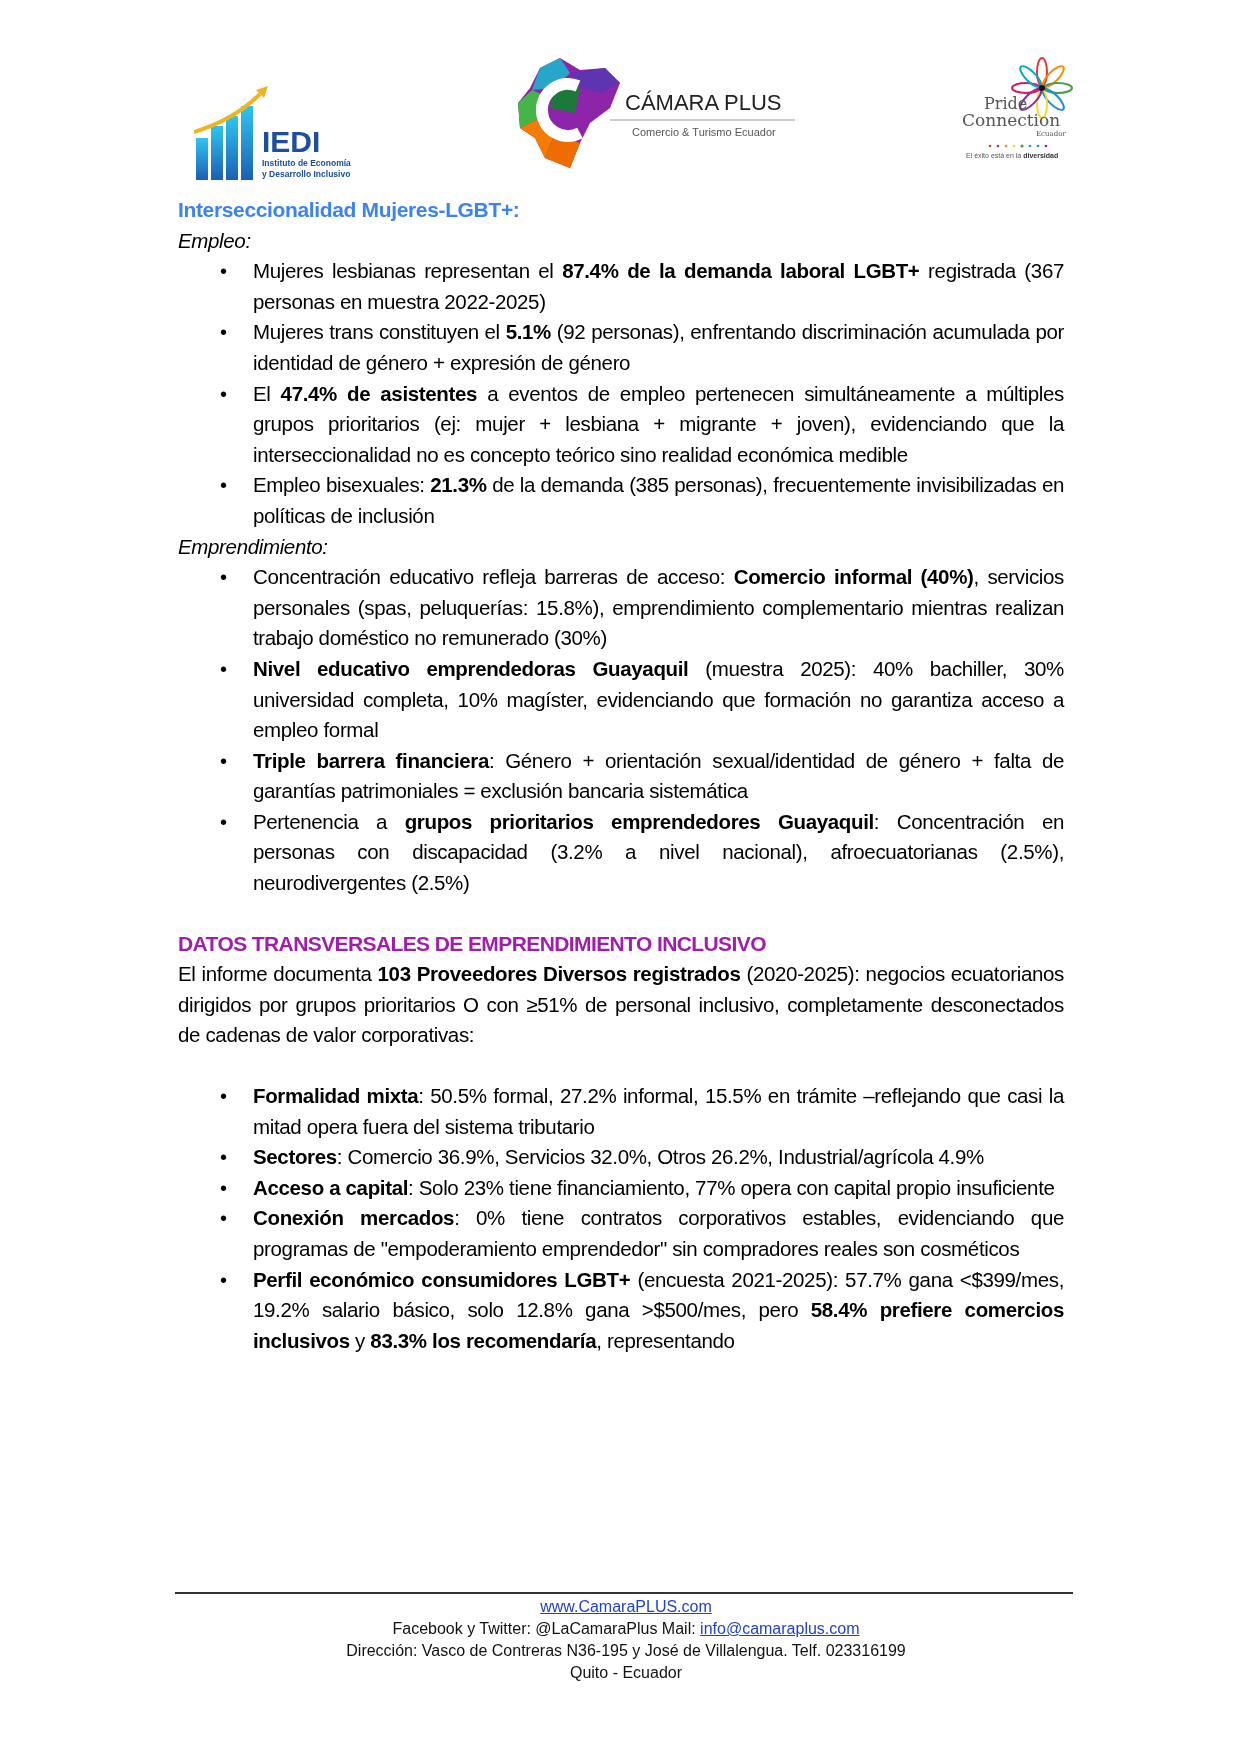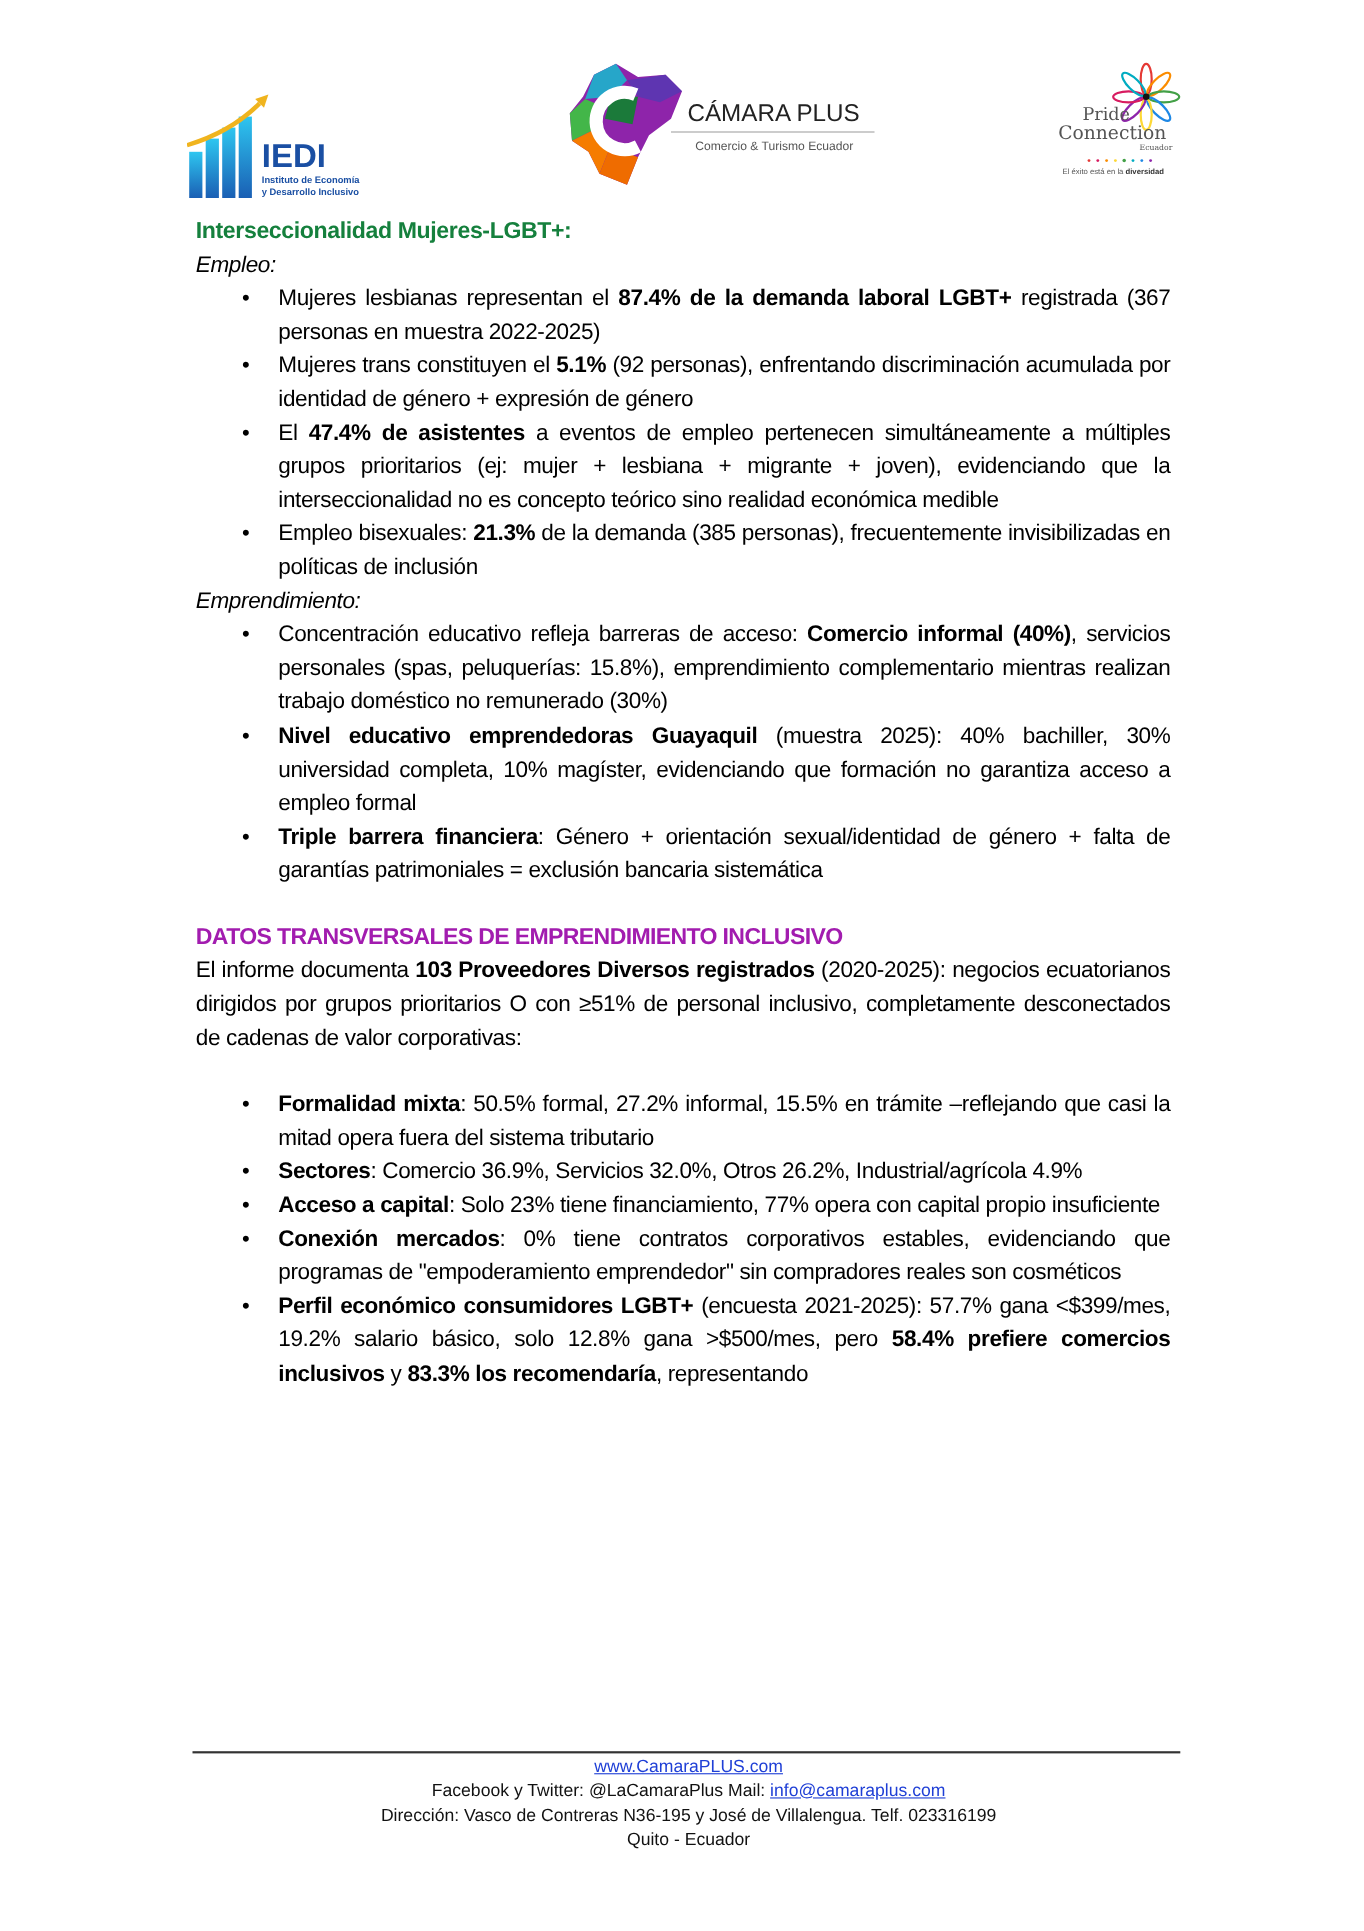--- a/index.html
+++ b/index.html
@@ -1,29 +1,29 @@
 <!DOCTYPE html>
 <html><head>
 <meta charset="utf-8">
 <style>
   * { box-sizing: border-box; margin: 0; padding: 0; }
   html, body { width: 1240px; height: 1755px; background: #ffffff; }
   body { position: relative; font-family: "Liberation Sans", sans-serif; color: #000; overflow: hidden; }
 
   .header { position: absolute; top: 40px; left: 0; width: 1240px; height: 130px; }
-  .logo-iedi { position: absolute; left: 170px; top: 40px; width: 160px; height: 110px; }
+  .logo-iedi { position: absolute; left: 194px; top: 40px; width: 160px; height: 110px; }
   .logo-camara { position: absolute; left: 510px; top: 8px; width: 290px; height: 130px; }
   .logo-pride { position: absolute; left: 950px; top: 14px; width: 130px; height: 112px; }
 
   .content {
     position: absolute; left: 178px; top: 195px; width: 886px;
     font-family: "Liberation Sans Narrow", "Liberation Sans", sans-serif;
     font-size: 20.5px; line-height: 30.6px; letter-spacing: -0.35px;
   }
-  .h-purple { color: #15803d; font-weight: bold; font-size: 21px; }
+  .h-purple { color: #3b82f6; font-weight: bold; font-size: 21px; }
   .h-blue { color: #a21caf; font-weight: bold; font-size: 21px; letter-spacing: -0.6px; }
   .sub { font-style: italic; }
   ul.bl { list-style: none; margin-left: 0; }
   ul.bl li { position: relative; padding-left: 75px; text-align: justify; }
   ul.bl li::before {
     content: "•"; position: absolute; left: 42px; top: 0; font-size: 20px;
   }
   .para { text-align: justify; }
   .gap { height: 30px; }
   b { font-weight: bold; }
@@ -113,20 +113,21 @@
     <li><span>Mujeres lesbianas representan el </span><b>87.4% de la demanda laboral LGBT+</b><span> registrada (367 personas en muestra 2022-2025)</span></li>
     <li><span>Mujeres trans constituyen el </span><b>5.1%</b><span> (92 personas), enfrentando discriminación acumulada por identidad de género + expresión de género</span></li>
     <li><span>El </span><b>47.4% de asistentes</b><span> a eventos de empleo pertenecen simultáneamente a múltiples grupos prioritarios (ej: mujer + lesbiana + migrante + joven), evidenciando que la interseccionalidad no es concepto teórico sino realidad económica medible</span></li>
     <li><span>Empleo bisexuales: </span><b>21.3%</b><span> de la demanda (385 personas), frecuentemente invisibilizadas en políticas de inclusión</span></li>
   </ul>
   <div class="sub">Emprendimiento:</div>
   <ul class="bl">
     <li><span>Concentración educativo refleja barreras de acceso: </span><b>Comercio informal (40%)</b><span>, servicios personales (spas, peluquerías: 15.8%), emprendimiento complementario mientras realizan trabajo doméstico no remunerado (30%)</span></li>
     <li><span></span><b>Nivel educativo emprendedoras Guayaquil</b><span> (muestra 2025): 40% bachiller, 30% universidad completa, 10% magíster, evidenciando que formación no garantiza acceso a empleo formal</span></li>
     <li><span></span><b>Triple barrera financiera</b><span>: Género + orientación sexual/identidad de género + falta de garantías patrimoniales = exclusión bancaria sistemática</span></li>
+    <li><span>Pertenencia a </span><b>grupos prioritarios emprendedores Guayaquil</b><span>: Concentración en personas con discapacidad (3.2% a nivel nacional), afroecuatorianas (2.5%), neurodivergentes (2.5%)</span></li>
   </ul>
 
   <div class="gap"></div>
 
   <div class="h-blue">DATOS TRANSVERSALES DE EMPRENDIMIENTO INCLUSIVO</div>
   <div class="para"><span>El informe documenta </span><b>103 Proveedores Diversos registrados</b><span> (2020-2025): negocios ecuatorianos dirigidos por grupos prioritarios O con ≥51% de personal inclusivo, completamente desconectados de cadenas de valor corporativas:</span></div>
 
   <div class="gap"></div>
 
   <ul class="bl">

